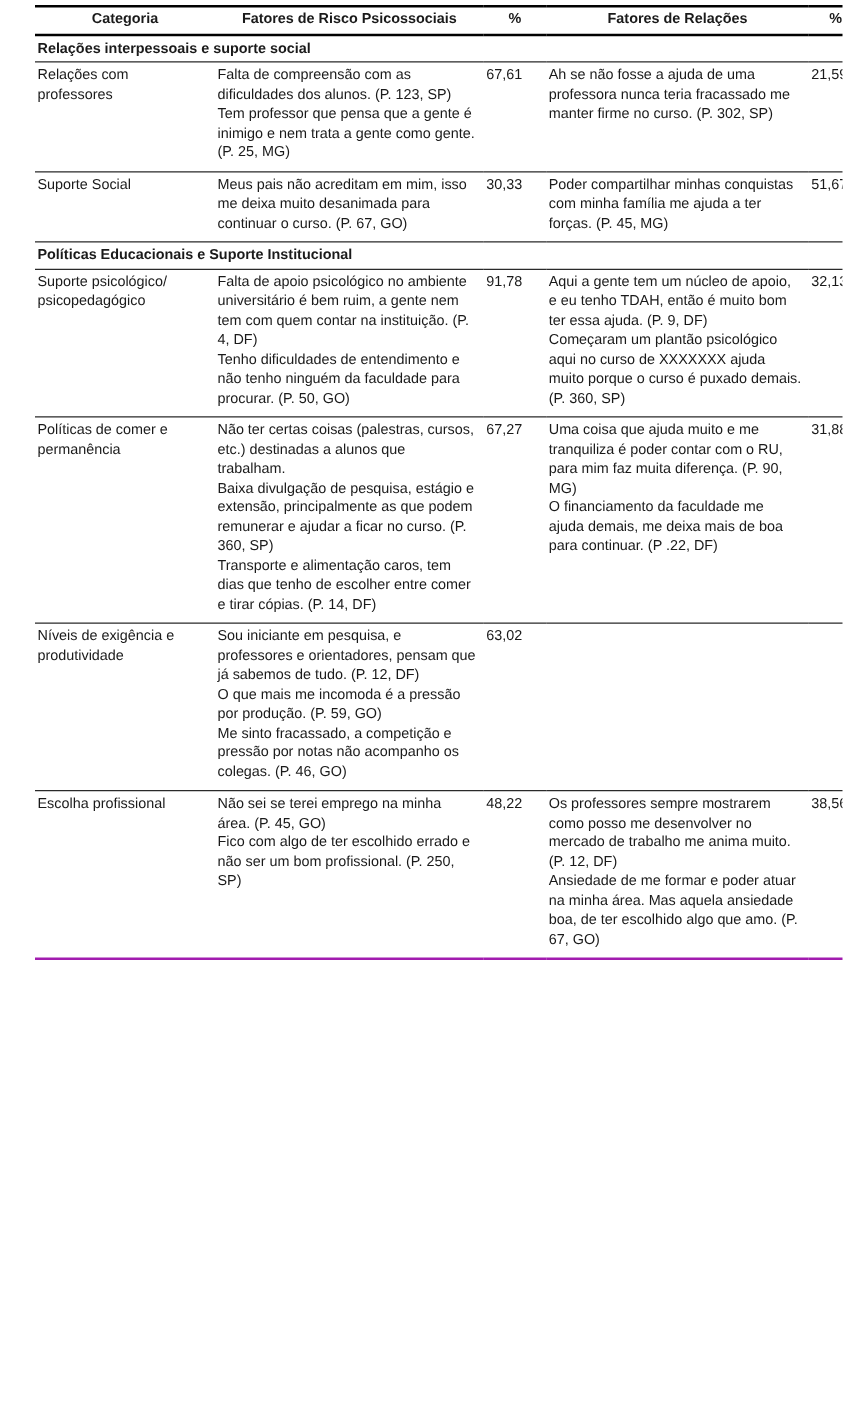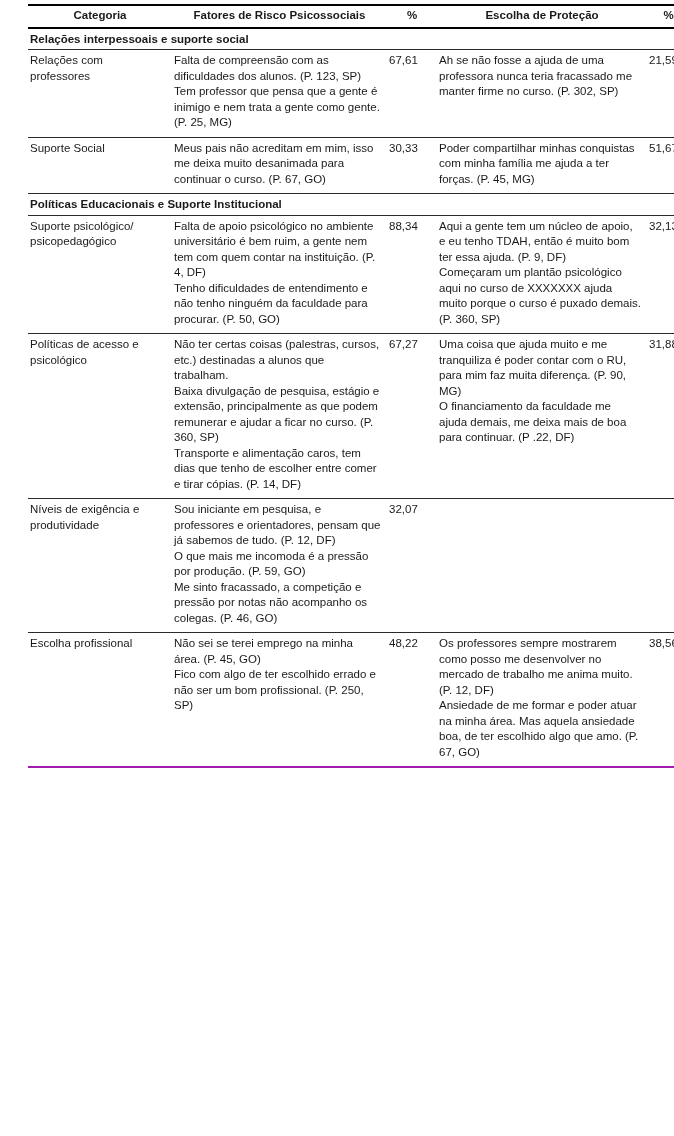--- a/index.html
+++ b/index.html
@@ -72,21 +72,21 @@
       <col style="width:215px">
       <col style="width:50px">
       <col style="width:210px">
       <col style="width:43px">
     </colgroup>
     <thead>
       <tr>
         <th>Categoria</th>
         <th>Fatores de Risco Psicossociais</th>
         <th>%</th>
-        <th>Escolha de Proteção</th>
+        <th>Fatores de Relações</th>
         <th>%</th>
       </tr>
     </thead>
     <tbody>
 
       <tr class="section-row">
         <td colspan="5">Relações interpessoais e suporte social</td>
       </tr>
 
 
@@ -108,43 +108,43 @@
       </tr>
 
       <tr class="section-row">
         <td colspan="5">Políticas Educacionais e Suporte Institucional</td>
       </tr>
 
       <tr>
         <td class="cat-cell">Suporte psicológico/ psicopedagógico</td>
         <td class="quote-cell">Falta de apoio psicológico no ambiente universitário é bem ruim, a gente nem tem com quem contar na instituição. (P. 4, DF)
 Tenho dificuldades de entendimento e não tenho ninguém da faculdade para procurar. (P. 50, GO)</td>
-        <td class="pct-cell">88,34</td>
+        <td class="pct-cell">91,78</td>
         <td class="quote-cell">Aqui a gente tem um núcleo de apoio, e eu tenho TDAH, então é muito bom ter essa ajuda. (P. 9, DF)
 Começaram um plantão psicológico aqui no curso de XXXXXXX ajuda muito porque o curso é puxado demais. (P. 360, SP)</td>
         <td class="pct-cell">32,13</td>
       </tr>
 
       <tr>
-        <td class="cat-cell">Políticas de acesso e psicológico</td>
+        <td class="cat-cell">Políticas de comer e permanência</td>
         <td class="quote-cell">Não ter certas coisas (palestras, cursos, etc.) destinadas a alunos que trabalham.
 Baixa divulgação de pesquisa, estágio e extensão, principalmente as que podem remunerar e ajudar a ficar no curso. (P. 360, SP)
 Transporte e alimentação caros, tem dias que tenho de escolher entre comer e tirar cópias. (P. 14, DF)</td>
         <td class="pct-cell">67,27</td>
         <td class="quote-cell">Uma coisa que ajuda muito e me tranquiliza é poder contar com o RU, para mim faz muita diferença. (P. 90, MG)
 O financiamento da faculdade me ajuda demais, me deixa mais de boa para continuar. (P .22, DF)</td>
         <td class="pct-cell">31,88</td>
       </tr>
 
       <tr>
         <td class="cat-cell bold-cat">Níveis de exigência e produtividade</td>
         <td class="quote-cell">Sou iniciante em pesquisa, e professores e orientadores, pensam que já sabemos de tudo. (P. 12, DF)
 O que mais me incomoda é a pressão por produção. (P. 59, GO)
 Me sinto fracassado, a competição e pressão por notas não acompanho os colegas. (P. 46, GO)</td>
-        <td class="pct-cell">32,07</td>
+        <td class="pct-cell">63,02</td>
         <td class="quote-cell"></td>
         <td class="pct-cell"></td>
       </tr>
 
       <tr>
         <td class="cat-cell bold-cat">Escolha profissional</td>
         <td class="quote-cell">Não sei se terei emprego na minha área. (P. 45, GO)
 Fico com algo de ter escolhido errado e não ser um bom profissional. (P. 250, SP)</td>
         <td class="pct-cell">48,22</td>
         <td class="quote-cell">Os professores sempre mostrarem como posso me desenvolver no mercado de trabalho me anima muito. (P. 12, DF)

